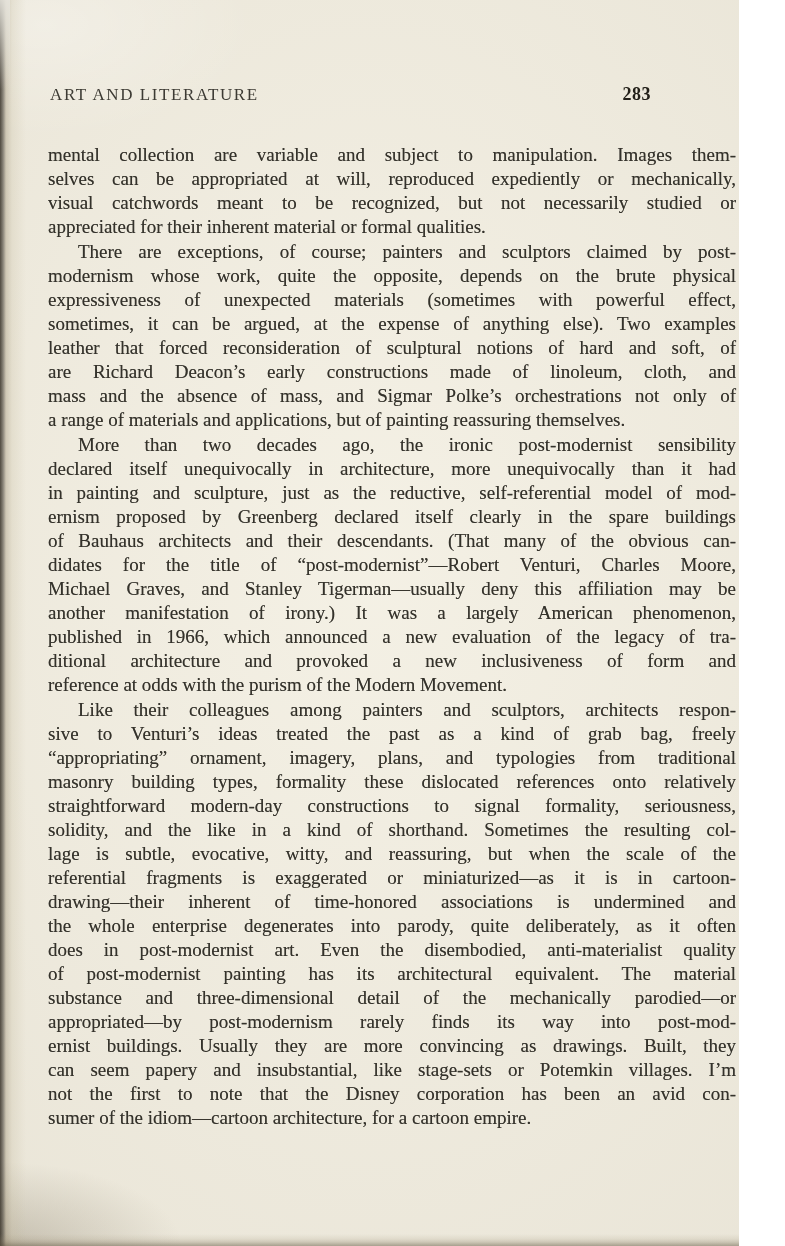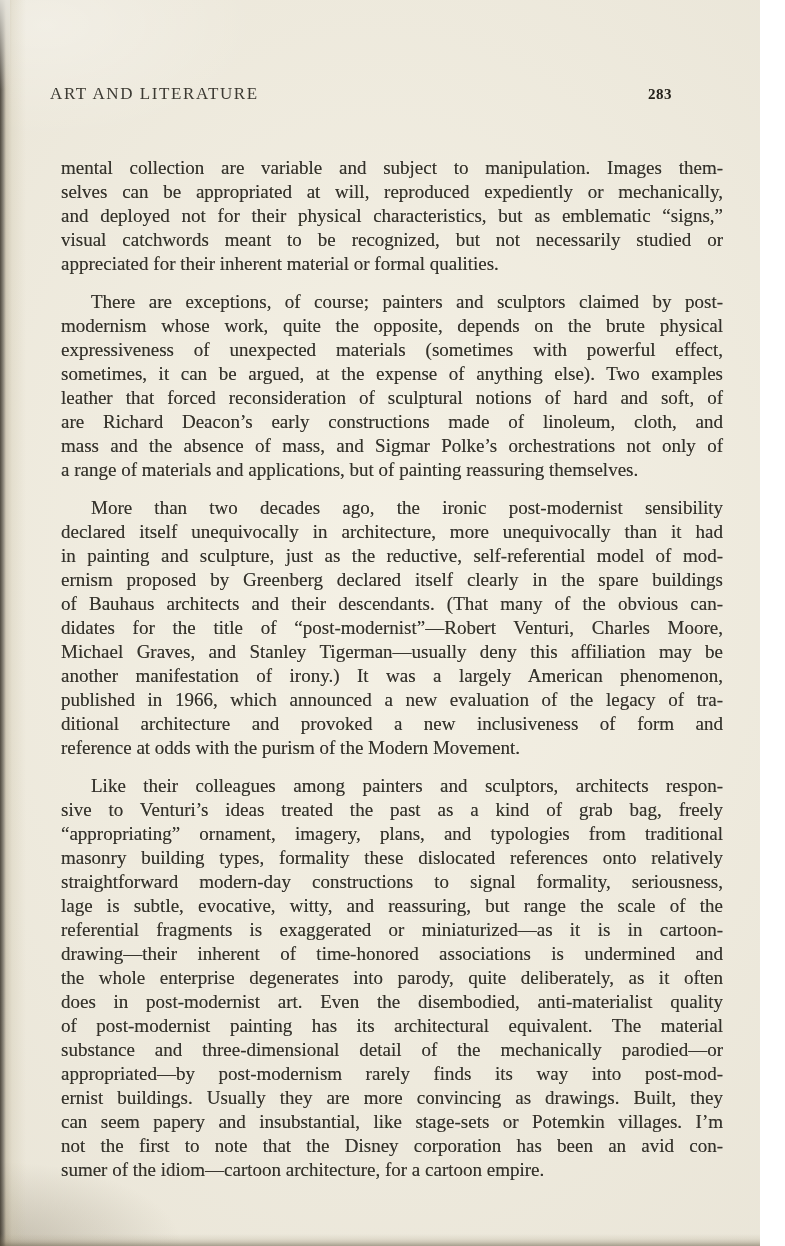--- a/index.html
+++ b/index.html
@@ -13,21 +13,20 @@
     width: 739px; height: 1246px;
     overflow: hidden;
     background-color: var(--paper, #f3efe2);
     background-image:
       
       radial-gradient(ellipse 300px 160px at 6% 2%, rgba(255,255,255,0.30), rgba(255,255,255,0) 70%),
       
       radial-gradient(ellipse 120% 100% at 50% 45%, rgba(255,255,255,0.10), rgba(116,104,80,0.10) 95%),
       
       radial-gradient(ellipse 260px 120px at 0% 100%, rgba(92,80,58,0.28), rgba(92,80,58,0) 70%);
-    padding-left: 21px;
   }
   
   .edge-left {
     position: absolute; left: 0; top: 0; bottom: 0; width: 26px;
     background:
       linear-gradient(to right,
         rgba(52,46,36,0.85) 0px, rgba(52,46,36,0.55) 3px,
         rgba(150,136,106,0.35) 6px, rgba(190,180,150,0.22) 12px,
         rgba(190,180,150,0.0) 26px);
   }
@@ -44,31 +43,31 @@
   }
   .header-row {
     position: absolute; top: 84px; left: 50px; right: 88px;
     display: flex; justify-content: space-between; align-items: baseline;
   }
   .running-head {
     font-size: 17px; letter-spacing: 1.6px;
     color: var(--header-ink, #3c3a33);
   }
   .page-number {
-    font-size: 15px; font-weight: bold;
+    font-size: 18px; font-weight: bold;
     color: var(--number-ink, #232019);
     letter-spacing: 0.5px;
   }
   .body-text {
     position: absolute; top: 142px; left: 47px; width: 690px;
     font-size: 19px; line-height: 24px;
     color: var(--ink, #34322b);
     text-shadow: 0 0 0.5px rgba(52,50,43,0.55);
   }
-  .para { margin: 14px; }
+  .para { margin: 1px; }
   .line { text-align: justify; text-align-last: justify; white-space: normal; }
   .line.last { text-align-last: left; }
   .para.indent .line:first-child { text-indent: 30px; }
   .italic { font-style: italic; }
 </style>
 </head>
 <body>
 
 <div class="scan">
   <div class="edge-left"></div>
@@ -76,21 +75,20 @@
 
   <div class="header-row">
     <span class="running-head">ART AND LITERATURE</span>
     <span class="page-number">283</span>
   </div>
 
   <div class="body-text">
       <div class="para">
         <div class="line"><span>mental collection are variable and subject to manipulation. Images them-</span></div>
         <div class="line"><span>selves can be appropriated at will, reproduced expediently or mechanically,</span></div>
-        <div class="line"><span>and deployed not for their physical characteristics, but as emblematic “signs,”</span></div>
         <div class="line"><span>visual catchwords meant to be recognized, but not necessarily studied or</span></div>
         <div class="line last"><span>appreciated for their inherent material or formal qualities.</span></div>
       </div>
       <div class="para indent">
         <div class="line"><span>There are exceptions, of course; painters and sculptors claimed by post-</span></div>
         <div class="line"><span>modernism whose work, quite the opposite, depends on the brute physical</span></div>
         <div class="line"><span>expressiveness of unexpected materials (sometimes with powerful effect,</span></div>
         <div class="line"><span>sometimes, it can be argued, at the expense of anything else). Two examples</span></div>
         <div class="line"><span>leather that forced reconsideration of sculptural notions of hard and soft, of</span></div>
         <div class="line"><span>are Richard Deacon’s early constructions made of linoleum, cloth, and</span></div>
@@ -109,21 +107,22 @@
         <div class="line"><span>published in 1966, which announced a new evaluation of the legacy of tra-</span></div>
         <div class="line"><span>ditional architecture and provoked a new inclusiveness of form and</span></div>
         <div class="line last"><span>reference at odds with the purism of the Modern Movement.</span></div>
       </div>
       <div class="para indent">
         <div class="line"><span>Like their colleagues among painters and sculptors, architects respon-</span></div>
         <div class="line"><span>sive to Venturi’s ideas treated the past as a kind of grab bag, freely</span></div>
         <div class="line"><span>“appropriating” ornament, imagery, plans, and typologies from traditional</span></div>
         <div class="line"><span>masonry building types, formality these dislocated references onto relatively</span></div>
         <div class="line"><span>straightforward modern-day constructions to signal formality, seriousness,</span></div>
-        <div class="line"><span>lage is subtle, evocative, witty, and reassuring, but range the scale of the</span></div>
+        <div class="line"><span>solidity, and the like in a kind of shorthand. Sometimes the resulting col-</span></div>
+        <div class="line"><span>lage is subtle, evocative, witty, and reassuring, but when the scale of the</span></div>
         <div class="line"><span>referential fragments is exaggerated or miniaturized—as it is in cartoon-</span></div>
         <div class="line"><span>drawing—their inherent of time-honored associations is undermined and</span></div>
         <div class="line"><span>the whole enterprise degenerates into parody, quite deliberately, as it often</span></div>
         <div class="line"><span>does in post-modernist art. Even the disembodied, anti-materialist quality</span></div>
         <div class="line"><span>of post-modernist painting has its architectural equivalent. The material</span></div>
         <div class="line"><span>substance and three-dimensional detail of the mechanically parodied—or</span></div>
         <div class="line"><span>appropriated—by post-modernism rarely finds its way into post-mod-</span></div>
         <div class="line"><span>ernist buildings. Usually they are more convincing as drawings. Built, they</span></div>
         <div class="line"><span>can seem papery and insubstantial, like stage-sets or Potemkin villages. I’m</span></div>
         <div class="line"><span>not the first to note that the Disney corporation has been an avid con-</span></div>

